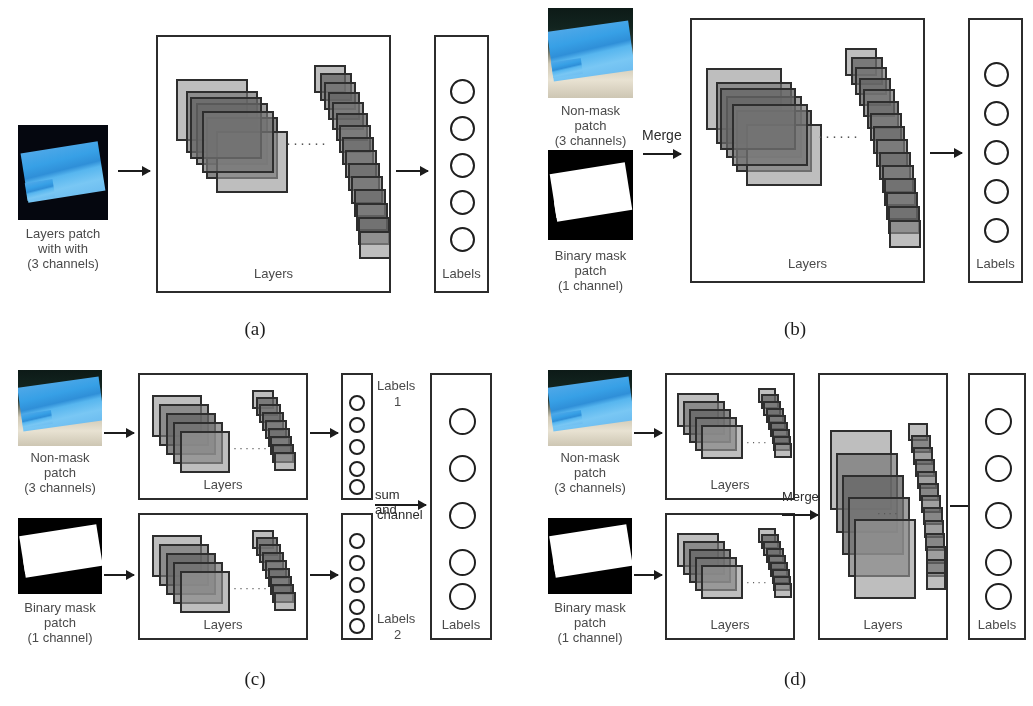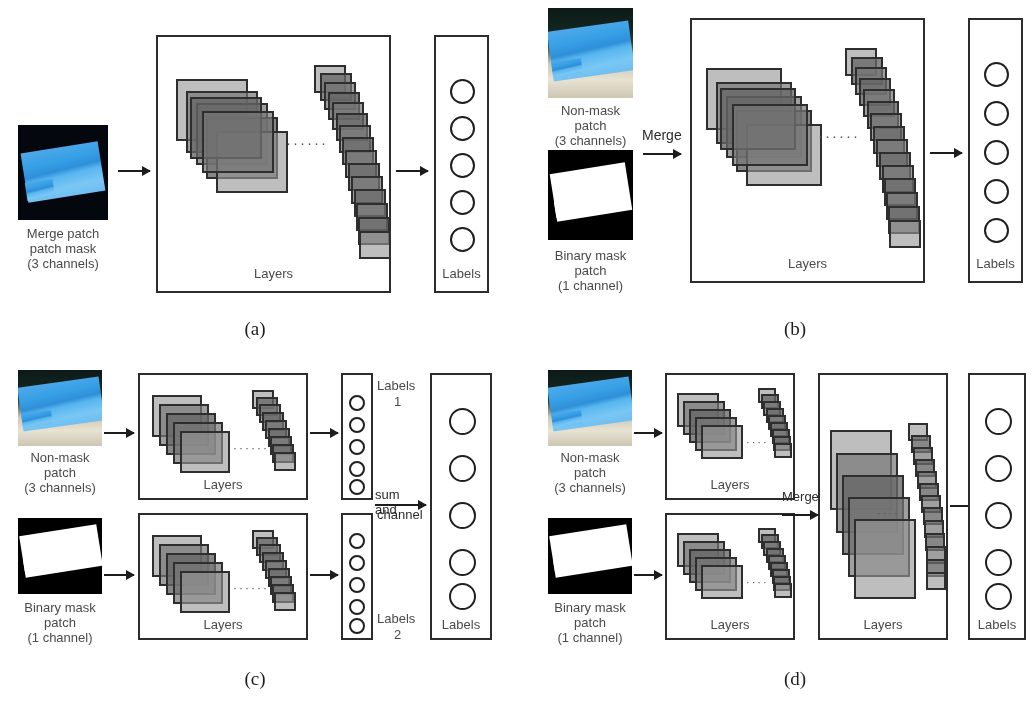--- a/index.html
+++ b/index.html
@@ -77,22 +77,22 @@
 </head>
 <body>
 
 <div class="panel">
 
   <div class="patch patch-masked" style="left:18px;top:125px;width:90px;height:95px;">
     <div class="sky"></div>
     <div class="bldg bldg-blue" style="left:6px;top:22px;width:78px;height:50px;transform:rotate(-9deg);"></div>
     <div class="bldg bldg-blue" style="left:8px;top:56px;width:28px;height:18px;transform:rotate(-9deg);"></div>
   </div>
-  <div class="txt c" style="left:8px;top:226px;width:110px;">Merge patch</div>
-  <div class="txt c" style="left:8px;top:241px;width:110px;">patch mask</div>
+  <div class="txt c" style="left:8px;top:226px;width:110px;">Layers patch</div>
+  <div class="txt c" style="left:8px;top:241px;width:110px;">with with</div>
   <div class="txt c" style="left:8px;top:256px;width:110px;">(3 channels)</div>
 
   <div class="arrow" style="left:118px;top:170px;width:32px;"></div>
 
   <div class="box" style="left:156px;top:35px;width:235px;height:258px;">
 
     <div class="plate p-light" style="left:18px;top:42px;width:72px;height:62px;"></div>
     <div class="plate p-mid" style="left:28px;top:54px;width:72px;height:62px;"></div>
     <div class="plate p-mid" style="left:38px;top:66px;width:72px;height:62px;"></div>
     <div class="plate p-dark" style="left:48px;top:80px;width:72px;height:62px;"></div>

